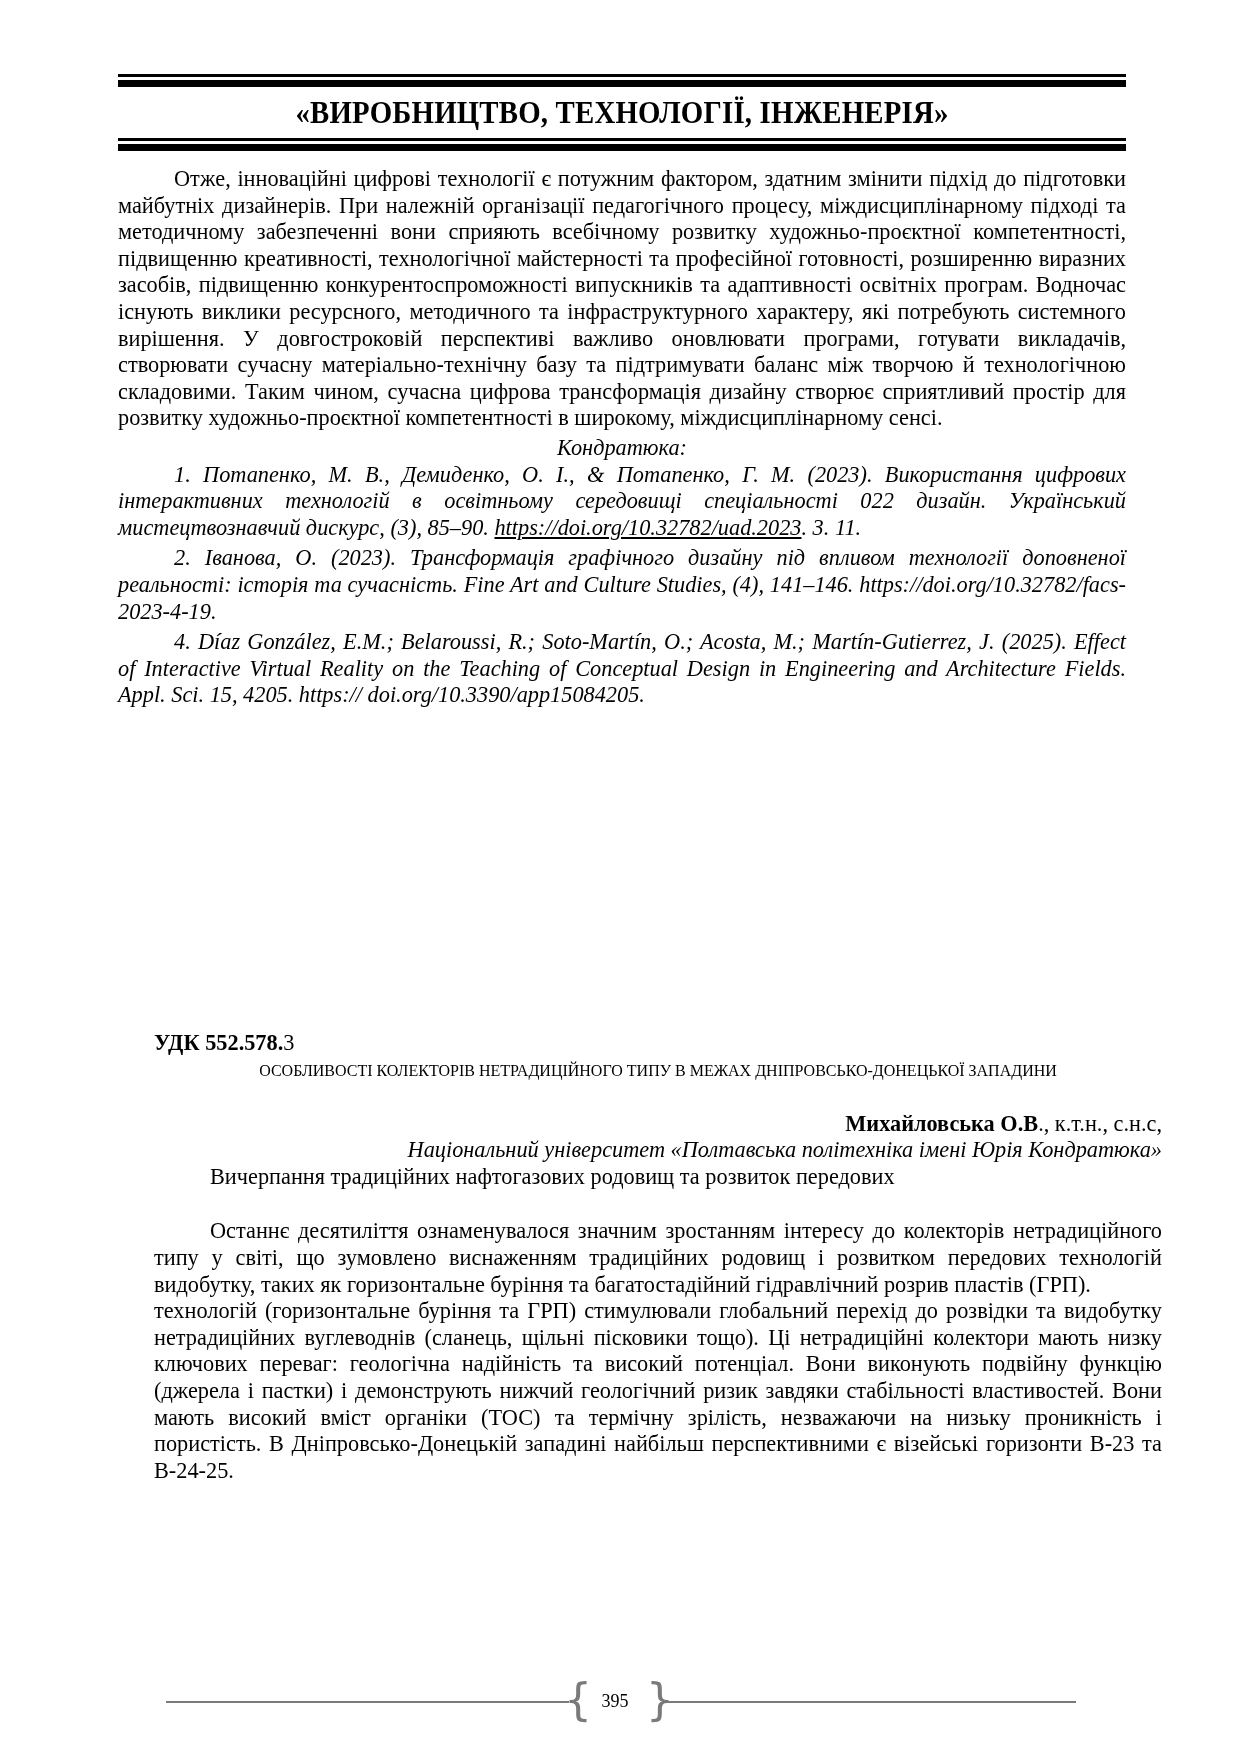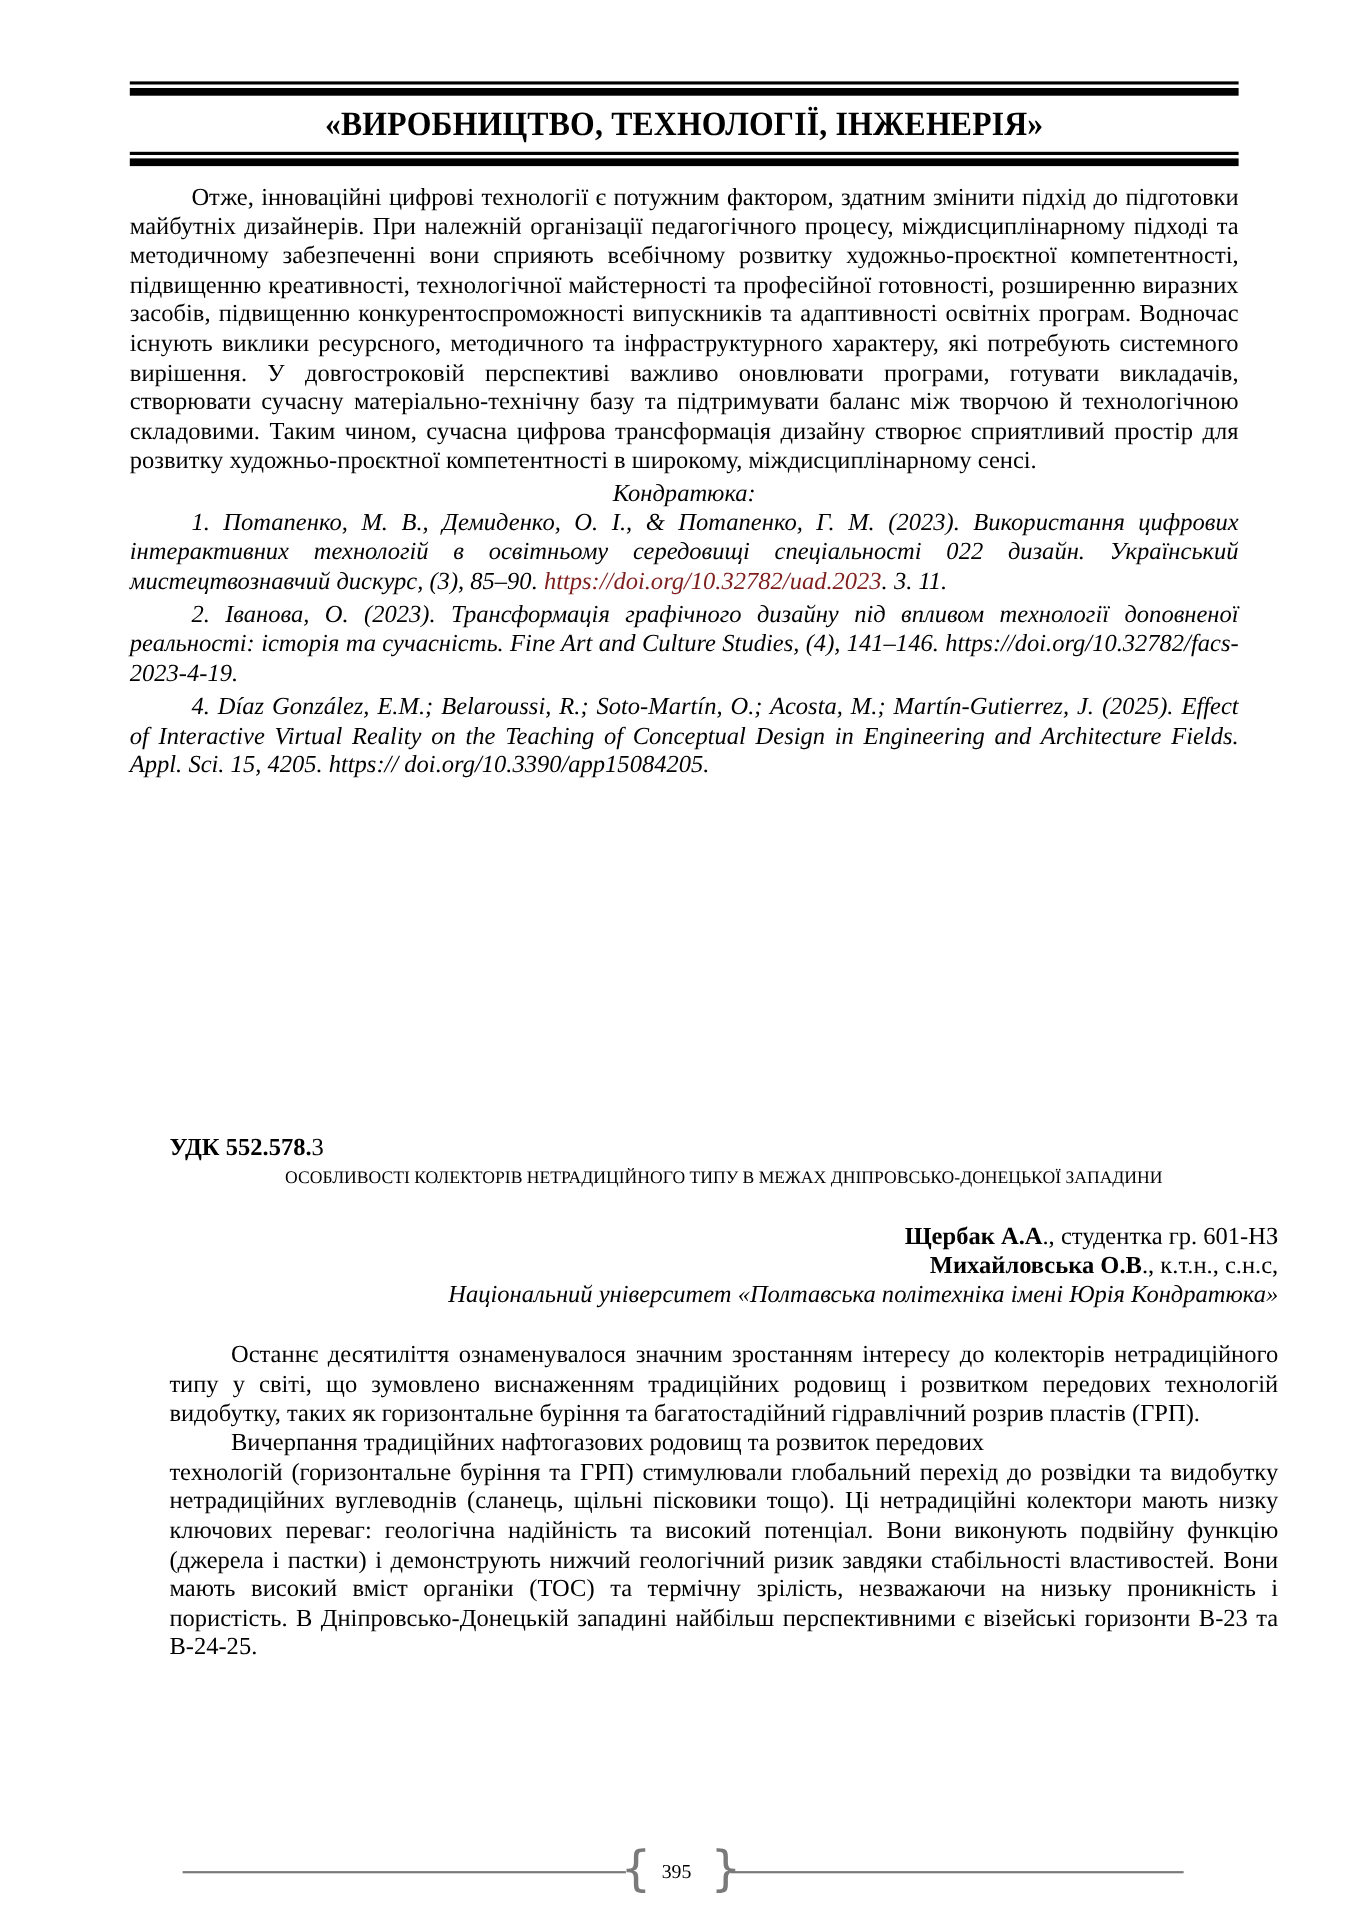--- a/index.html
+++ b/index.html
@@ -61,21 +61,22 @@
     .italic {
       font-style: italic;
     }
     .center {
       text-align: center;
     }
     .ref p {
       margin: 0 0 4px 0;
     }
     .link {
-      color: #7f1d1d;
+      color: #000000;
+      text-decoration: underline;
     }
     .udk {
       font-weight: bold;
     }
     .udk .suffix {
       font-weight: normal;
     }
     .article-title {
       text-align: center;
       text-transform: uppercase;
@@ -160,27 +161,26 @@
   </div>
 </div>
 
 <div class="body-text" style="top: 1030px; margin-left: 36px;">
   <p class="udk">
     <span>УДК 552.578.</span><span class="suffix">3</span>
   </p>
   <p class="article-title" style="padding: 0 20px;">ОСОБЛИВОСТІ КОЛЕКТОРІВ НЕТРАДИЦІЙНОГО ТИПУ В МЕЖАХ ДНІПРОВСЬКО-ДОНЕЦЬКОЇ ЗАПАДИНИ</p>
 
   <div class="authors" style="margin-top: 26px;">
-    <p><b>Щербак А.А</b><span>., студентка гр. 601-НЗ</span></p>
     <p><b>Михайловська О.В</b><span>., к.т.н., с.н.с,</span></p>
     <p class="italic">Національний університет «Полтавська політехніка імені Юрія Кондратюка»</p>
   </div>
 
+  <p class="indent" style="text-align: left;">Вичерпання традиційних нафтогазових родовищ та розвиток передових</p>
   <p class="indent" style="margin-top: 28px;">Останнє десятиліття ознаменувалося значним зростанням інтересу до колекторів нетрадиційного типу у світі, що зумовлено виснаженням традиційних родовищ і розвитком передових технологій видобутку, таких як горизонтальне буріння та багатостадійний гідравлічний розрив пластів (ГРП).</p>
-  <p class="indent" style="text-align: left;">Вичерпання традиційних нафтогазових родовищ та розвиток передових</p>
   <p>технологій (горизонтальне буріння та ГРП) стимулювали глобальний перехід до розвідки та видобутку нетрадиційних вуглеводнів (сланець, щільні пісковики тощо). Ці нетрадиційні колектори мають низку ключових переваг: геологічна надійність та високий потенціал. Вони виконують подвійну функцію (джерела і пастки) і демонструють нижчий геологічний ризик завдяки стабільності властивостей.  Вони мають високий вміст органіки (ТОС) та термічну зрілість, незважаючи на низьку проникність і пористість. В Дніпровсько-Донецькій западині найбільш перспективними є візейські горизонти В-23 та В-24-25.</p>
 </div>
 
 <div class="footer">
   <div class="line-left"></div>
   <div class="brace brace-left">{</div>
   <div class="page-num">395</div>
   <div class="brace brace-right">}</div>
   <div class="line-right"></div>
 </div>

